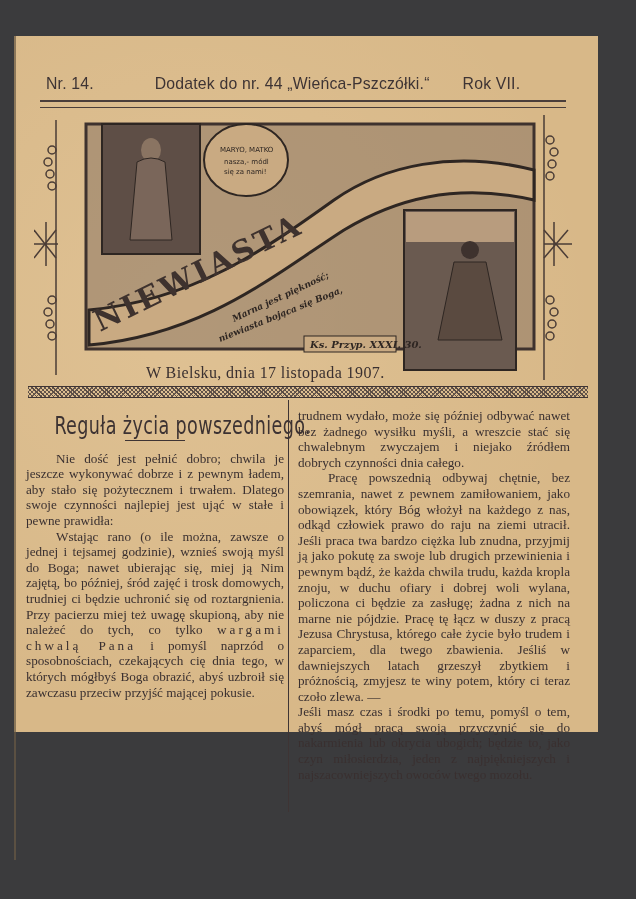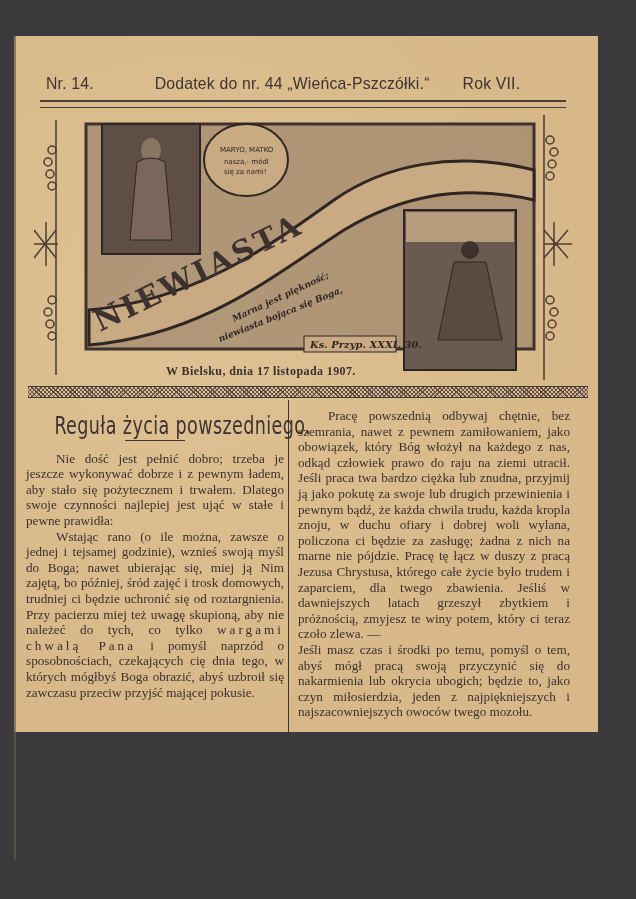--- a/index.html
+++ b/index.html
@@ -20,22 +20,22 @@
     font-family:"Liberation Sans", sans-serif; font-size:17px; color:#3e3434; letter-spacing:0.2px;
     transform:scaleX(.93); transform-origin:left;
   }
   .header .mid { margin-left:30px; }
   .rule-top { position:absolute; left:26px; top:64px; width:526px; height:5px; border-top:2px solid #4a3e3a; border-bottom:1px solid #4a3e3a; }
 
   
   .banner { position:absolute; left:20px; top:74px; width:560px; height:275px; }
   .banner svg { width:100%; height:100%; }
   .dateline {
-    position:absolute; left:152px; top:328px; font-family:"Liberation Serif", serif; font-weight:bold;
-    font-size:12px; color:#3a3030; letter-spacing:0.4px;
+    position:absolute; left:132px; top:328px; font-family:"Liberation Serif", serif; font-weight:normal;
+    font-size:16px; color:#3a3030; letter-spacing:0.4px;
   }
   .rule-orn {
     position:absolute; left:14px; top:350px; width:560px; height:10px;
     border-top:1px solid #3e3434; border-bottom:1px solid #3e3434;
     background: repeating-linear-gradient(45deg, #5a4c44 0 1px, transparent 1px 3px),
                 repeating-linear-gradient(-45deg, #6a5a50 0 1px, transparent 1px 3px);
   }
 
   .col { position:absolute; font-family:"Liberation Serif", serif; font-size:13.2px; line-height:15.6px; color:#3a3030; text-align:justify; }
   .col-left { left:12px; top:368px; width:258px; }
@@ -128,21 +128,22 @@
   </div>
 
   <div class="dateline">W Bielsku, dnia 17 listopada 1907.</div>
   <div class="rule-orn"></div>
 
   <div class="col-divider"></div>
 
   <div class="col col-left">
     <div class="title">Reguła życia powszedniego.</div>
     <div class="title-rule"></div>
-    <p>Nie dość jest pełnić dobro; trzeba je jeszcze wykonywać dobrze i z pewnym ładem, aby stało się pożytecznem i trwałem. Dlatego swoje czynności najlepiej jest ująć w stałe i pewne prawidła:</p>
+    <p>Nie dość jest pełnić dobro; chwila je jeszcze wykonywać dobrze i z pewnym ładem, aby stało się pożytecznem i trwałem. Dlatego swoje czynności najlepiej jest ująć w stałe i pewne prawidła:</p>
     <p><span>Wstając rano (o ile można, zawsze o jednej i tejsamej godzinie), wznieś swoją myśl do Boga; nawet ubierając się, miej ją Nim zajętą, bo później, śród zajęć i trosk domowych, trudniej ci będzie uchronić się od roztargnienia. Przy pacierzu miej też uwagę skupioną, aby nie należeć do tych, co tylko</span> <span class="spaced">wargami chwalą Pana</span> <span>i pomyśl naprzód o sposobnościach, czekających cię dnia tego, w których mógłbyś Boga obrazić, abyś uzbroił się zawczasu przeciw przyjść mającej pokusie.</span></p>
   </div>
 
   <div class="col col-right">
+    <p class="noind">trudnem wydało, może się później odbywać nawet bez żadnego wysiłku myśli, a wreszcie stać się chwalebnym zwyczajem i niejako źródłem dobrych czynności dnia całego.</p>
     <p>Pracę powszednią odbywaj chętnie, bez szemrania, nawet z pewnem zamiłowaniem, jako obowiązek, który Bóg włożył na każdego z nas, odkąd człowiek prawo do raju na ziemi utracił. Jeśli praca twa bardzo ciężka lub znudna, przyjmij ją jako pokutę za swoje lub drugich przewinienia i pewnym bądź, że każda chwila trudu, każda kropla znoju, w duchu ofiary i dobrej woli wylana, policzona ci będzie za zasługę; żadna z nich na marne nie pójdzie. Pracę tę łącz w duszy z pracą Jezusa Chrystusa, którego całe życie było trudem i zaparciem, dla twego zbawienia. Jeśliś w dawniejszych latach grzeszył zbytkiem i próżnością, zmyjesz te winy potem, który ci teraz czoło zlewa. —</p>
     <p class="noind">Jeśli masz czas i środki po temu, pomyśl o tem, abyś mógł pracą swoją przyczynić się do nakarmienia lub okrycia ubogich; będzie to, jako czyn miłosierdzia, jeden z najpiękniejszych i najszacowniejszych owoców twego mozołu.</p>
   </div>
 </div>
 
 </body></html>

